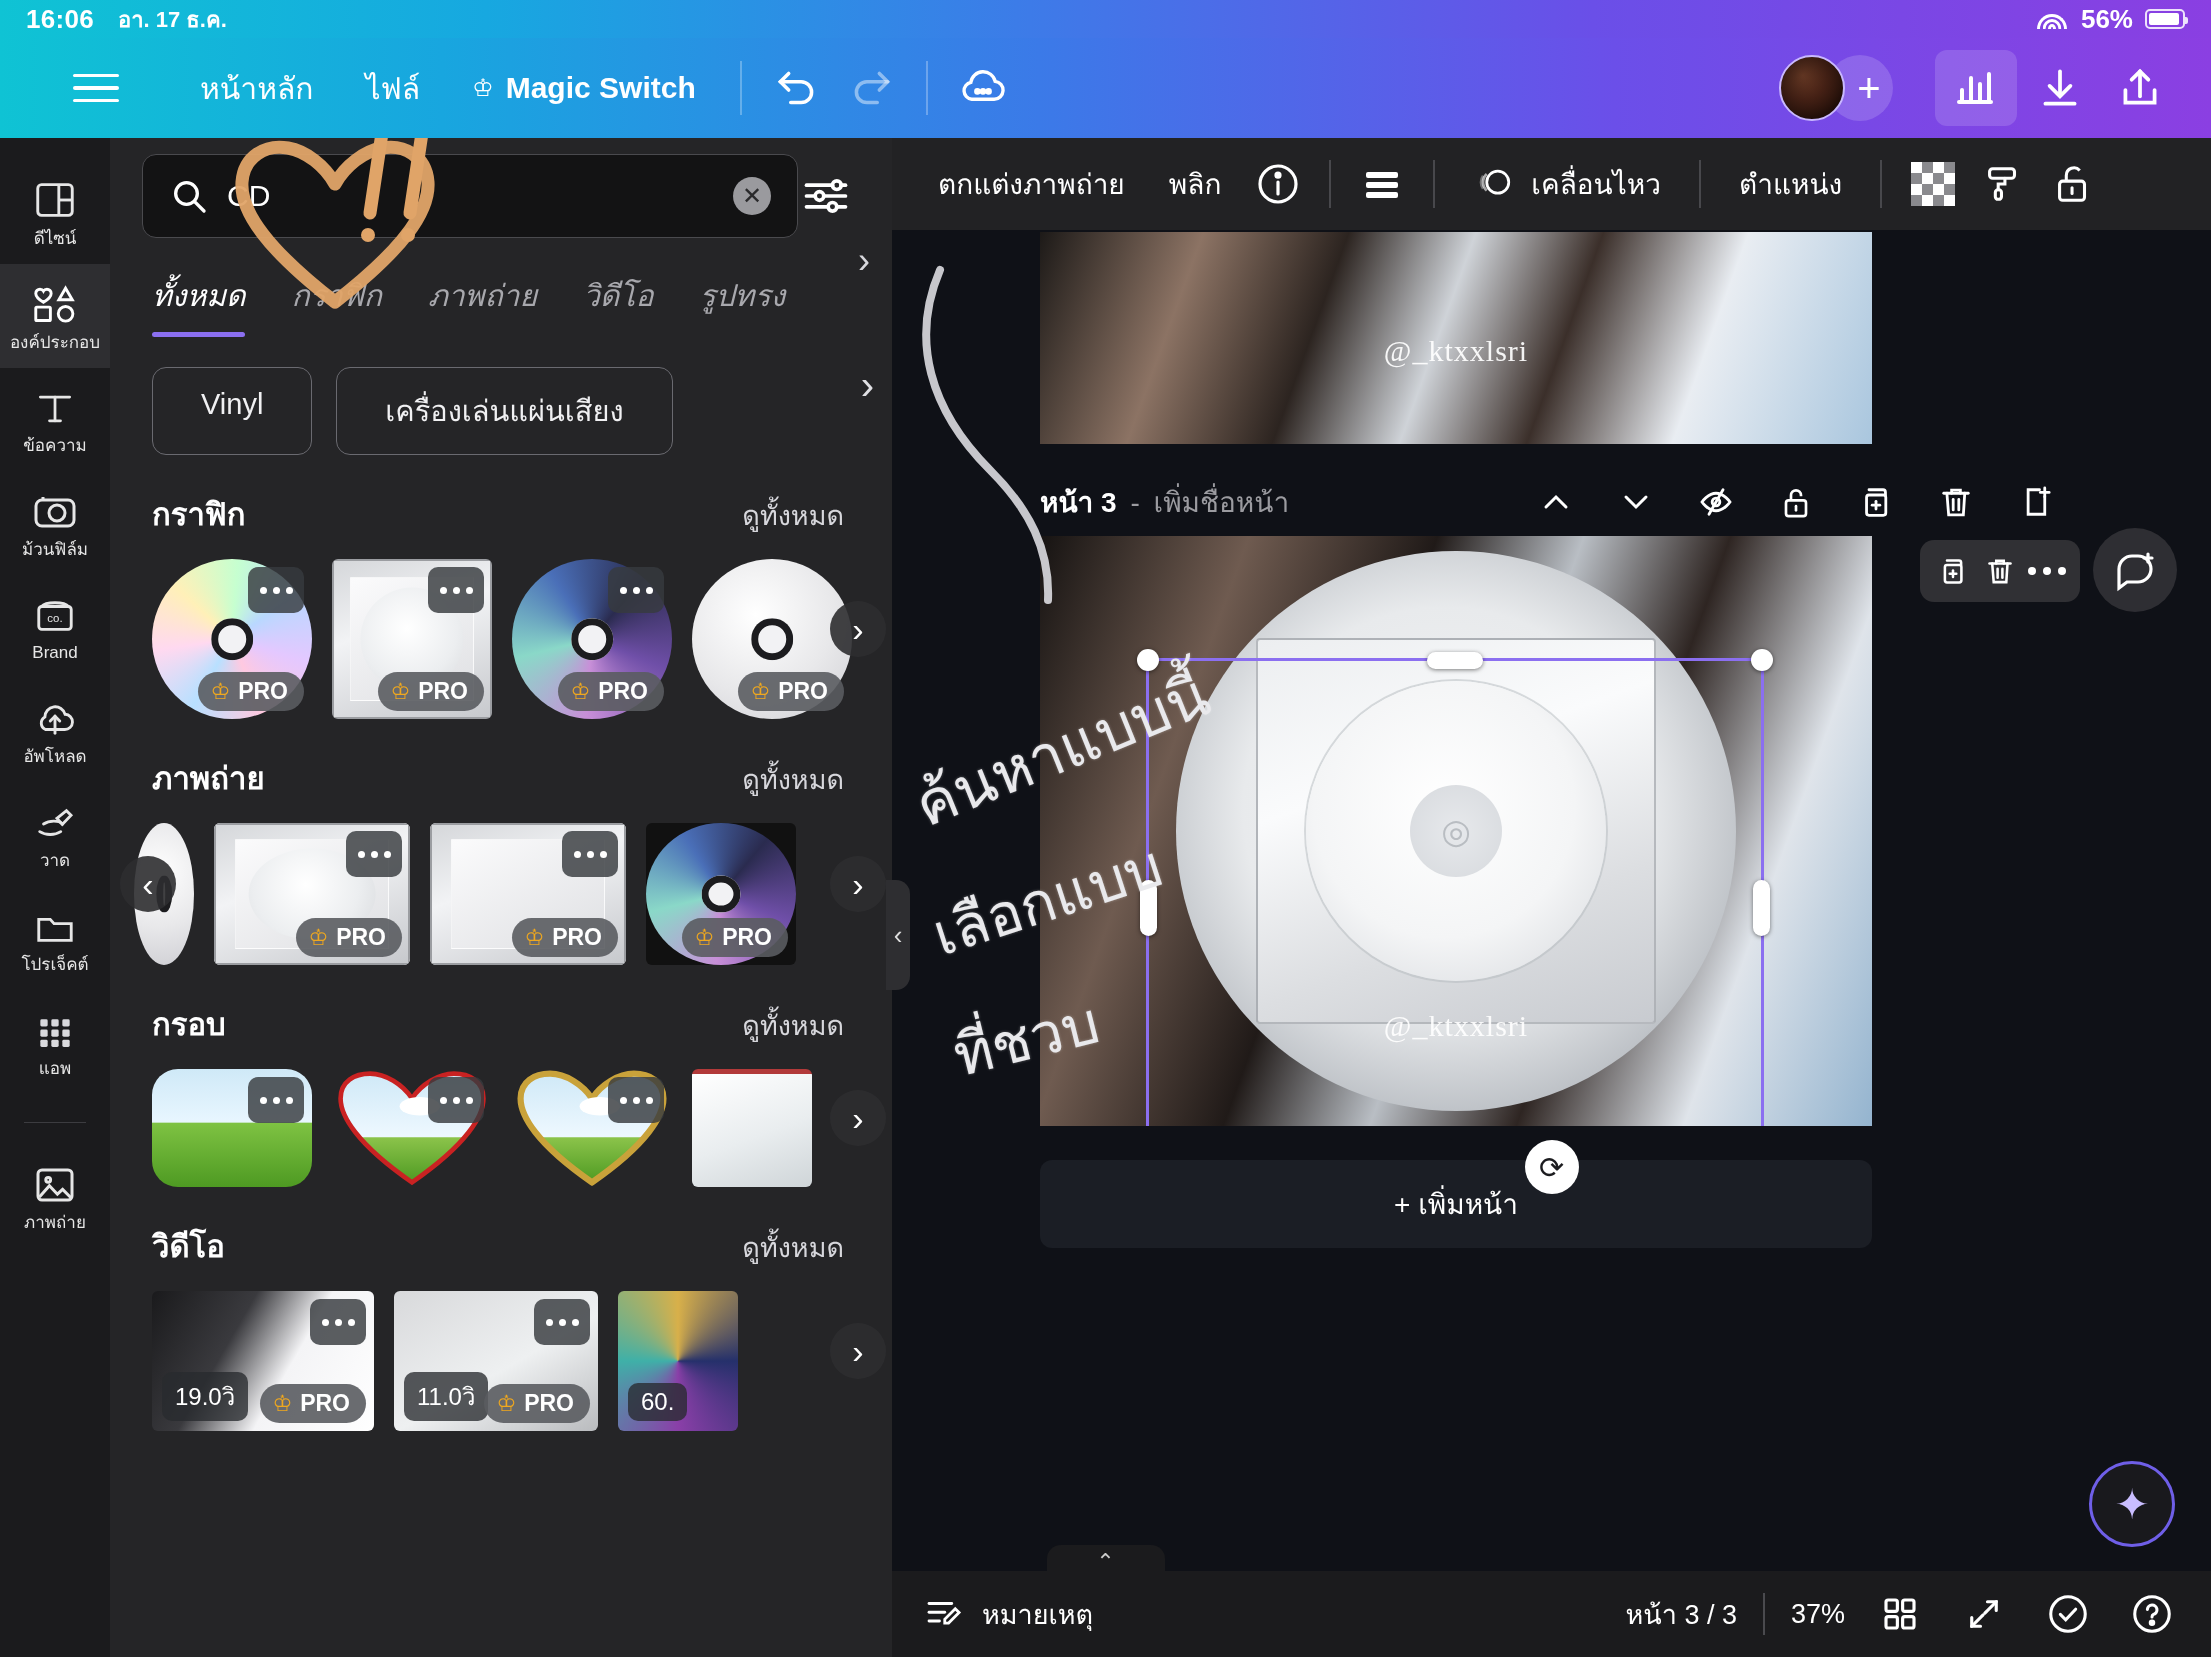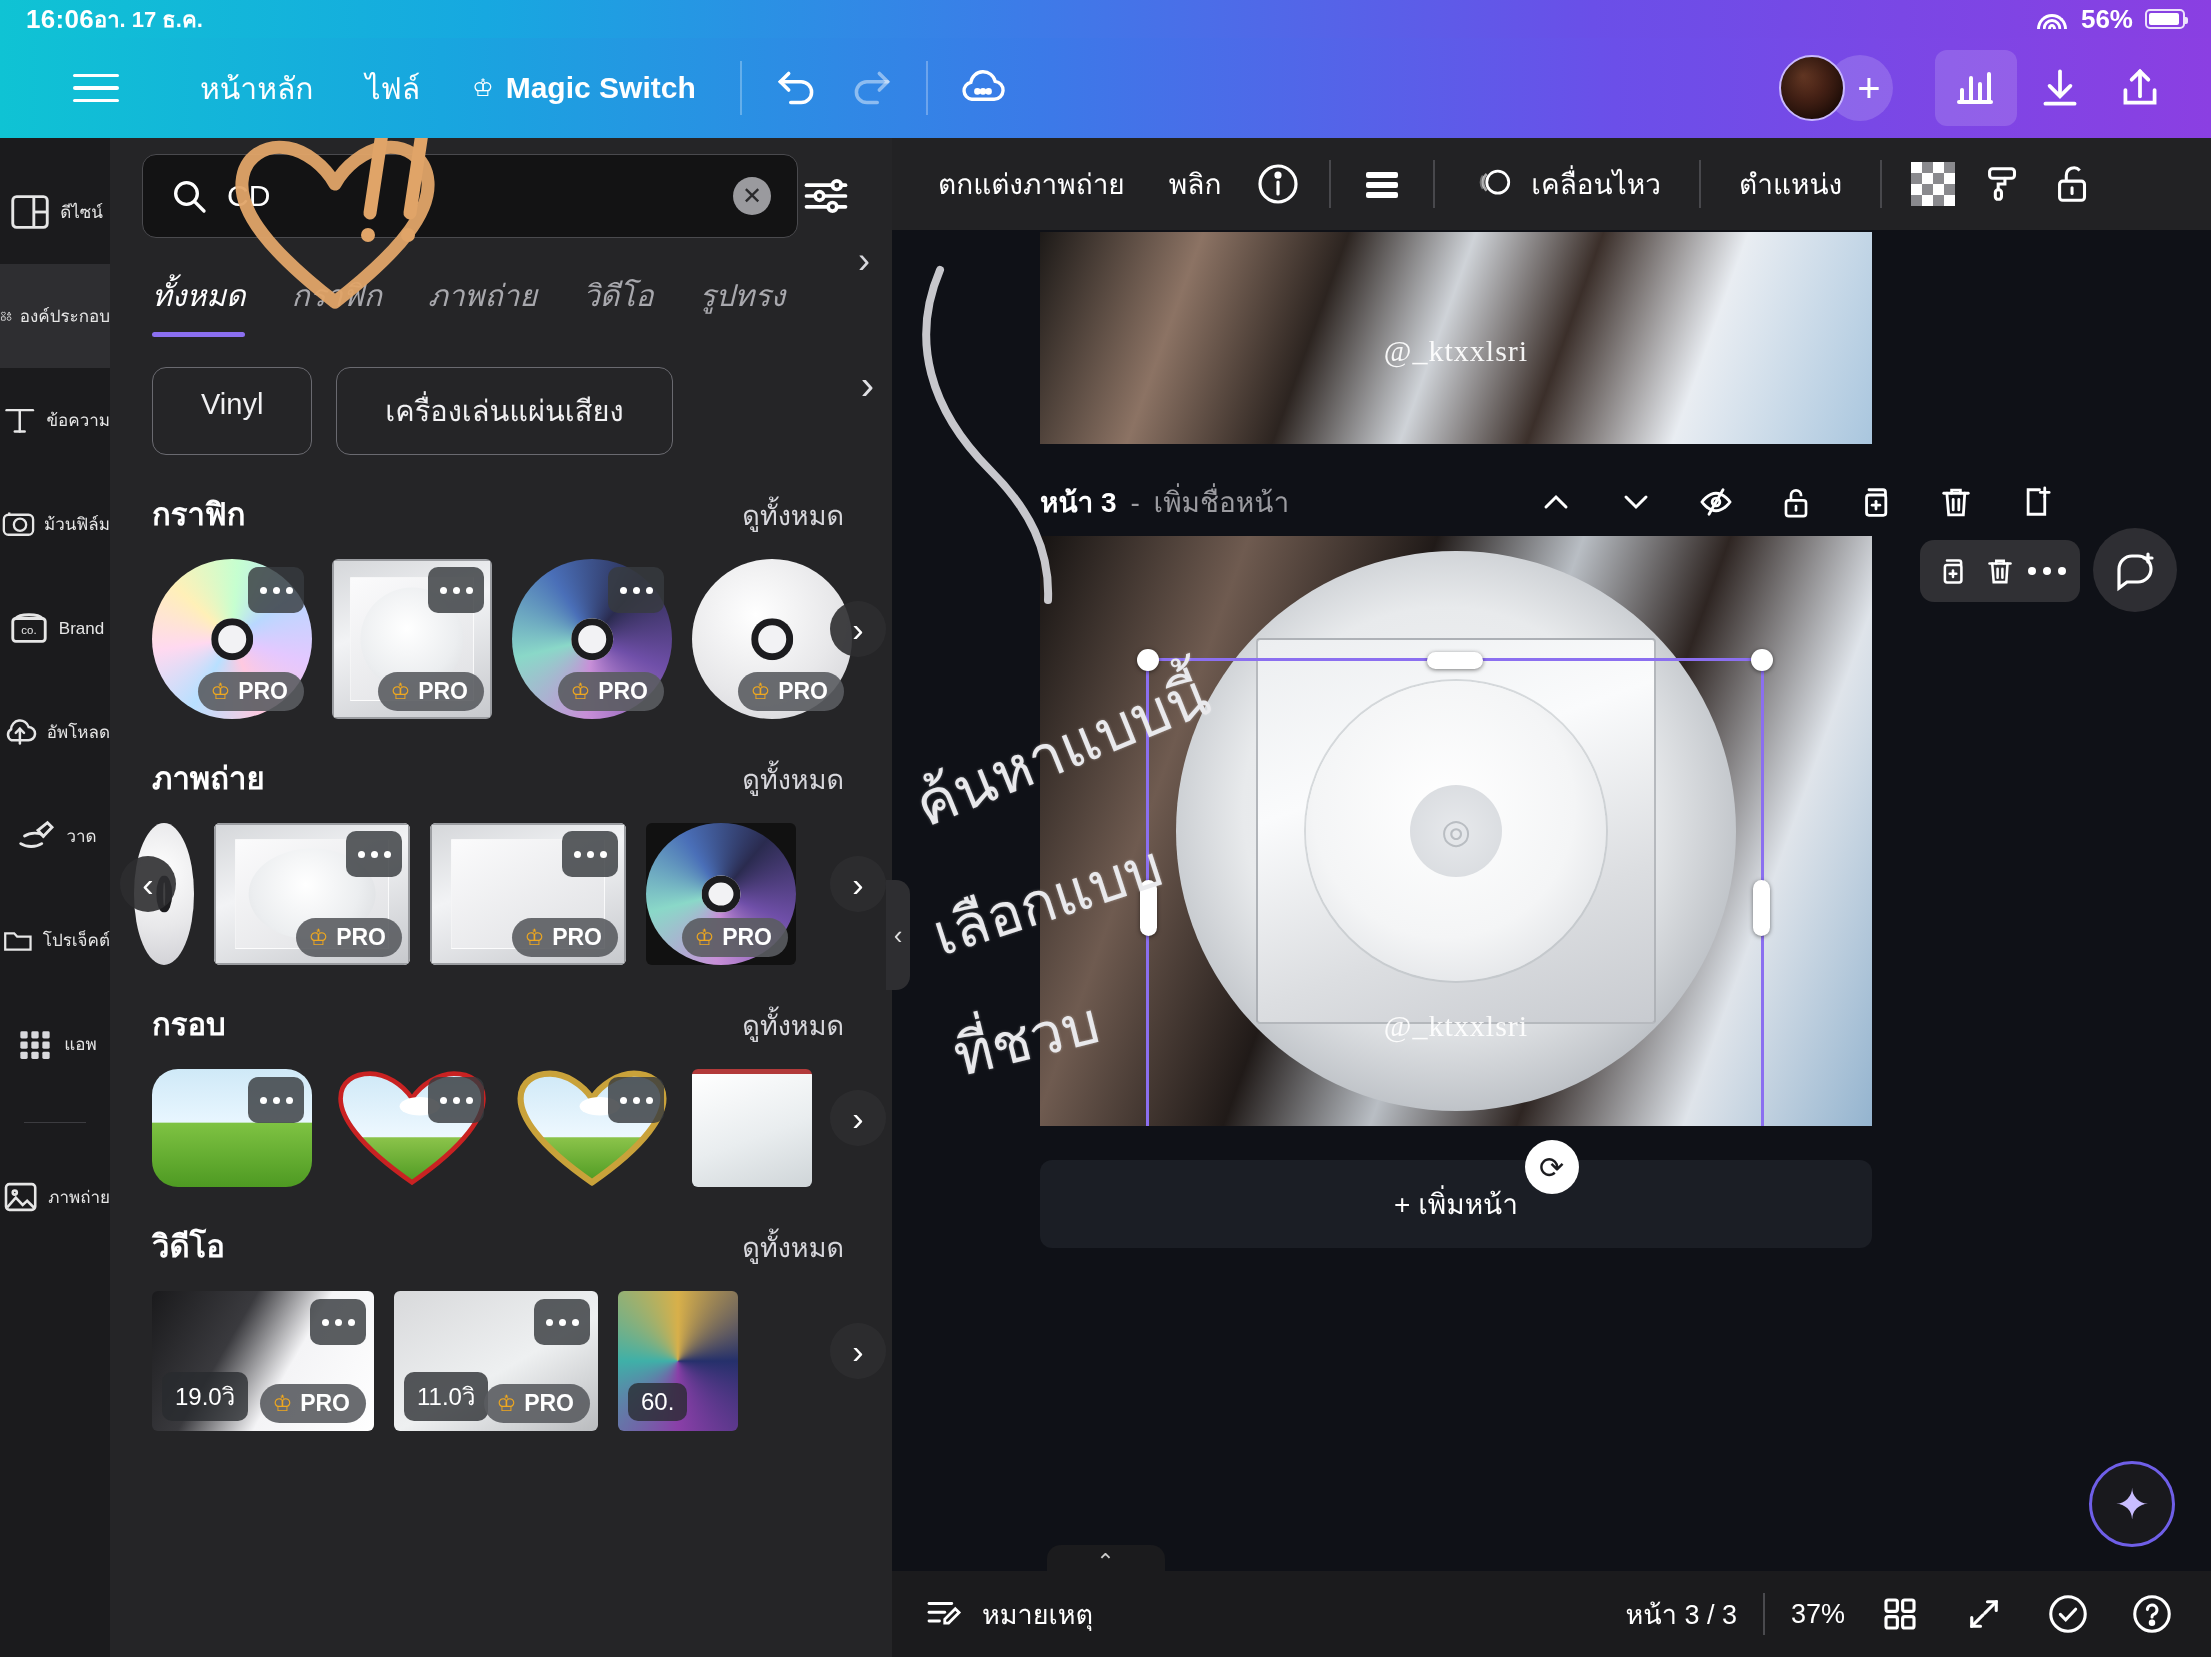--- a/index.html
+++ b/index.html
@@ -11,21 +11,21 @@
   }
   #app { position: relative; width: 2211px; height: 1657px; }
 
   
   .statusbar {
     position: absolute; top: 0; left: 0; width: 2211px; height: 38px;
     background: linear-gradient(90deg,#0fc3d4 0%,#17a8e0 22%,#3c7ce8 46%,#6a4fe8 72%,#8a3fe2 100%);
     display: flex; align-items: center; padding: 0 26px; color: #fff;
     font-size: 26px; font-weight: bold; z-index: 40;
   }
-  .sb-time { letter-spacing: .3px; }
+  .sb-time { margin-right: 24px; letter-spacing: .3px; }
   .sb-date { font-size: 22px; font-weight: bold; }
   .sb-right { margin-left: auto; display: flex; align-items: center; gap: 12px; }
   .wifi-ic { width: 34px; height: 24px; position: relative; }
   .wifi-ic i {
     position: absolute; left: 50%; bottom: 2px; transform: translateX(-50%);
     border: 3px solid #fff; border-bottom: none; border-radius: 50% 50% 0 0 / 100% 100% 0 0;
   }
   .wifi-ic i:nth-child(1){ width:30px; height:15px; }
   .wifi-ic i:nth-child(2){ width:19px; height:10px; }
   .wifi-ic i:nth-child(3){ width:8px; height:5px; }
@@ -64,21 +64,21 @@
     font-size: 40px; font-weight: 300; color:#fff; z-index: 1; padding-left: 18px;
   }
   .tb-ic.boxed { background: rgba(255,255,255,.15); border-radius: 12px; width: 82px; height: 76px; }
 
   
   .rail {
     position:absolute; top: 138px; left: 0; width: 110px; height: 1519px;
     background: #1b1b1d; display:flex; flex-direction:column; align-items:center;
     padding-top: 22px; z-index: 20;
   }
-  .rail-item { width: 110px; height: 104px; display:flex; 
+  .rail-item { width: 110px; height: 104px; display:flex; flex-direction:column;
                align-items:center; justify-content:center; gap: 7px; color:#e6e6e6; cursor:pointer; }
   .rail-item.active { background: #2e2e31; }
   .rail-lbl { font-size: 17px; line-height: 1; white-space: nowrap; }
   .rail-sep { width: 62px; height: 1px; background: #3c3c40; margin: 26px 0 22px; }
 
   
   .panel {
     position:absolute; top: 138px; left: 110px; width: 782px; height: 1519px;
     background: #252527; z-index: 18; overflow: hidden;
   }

